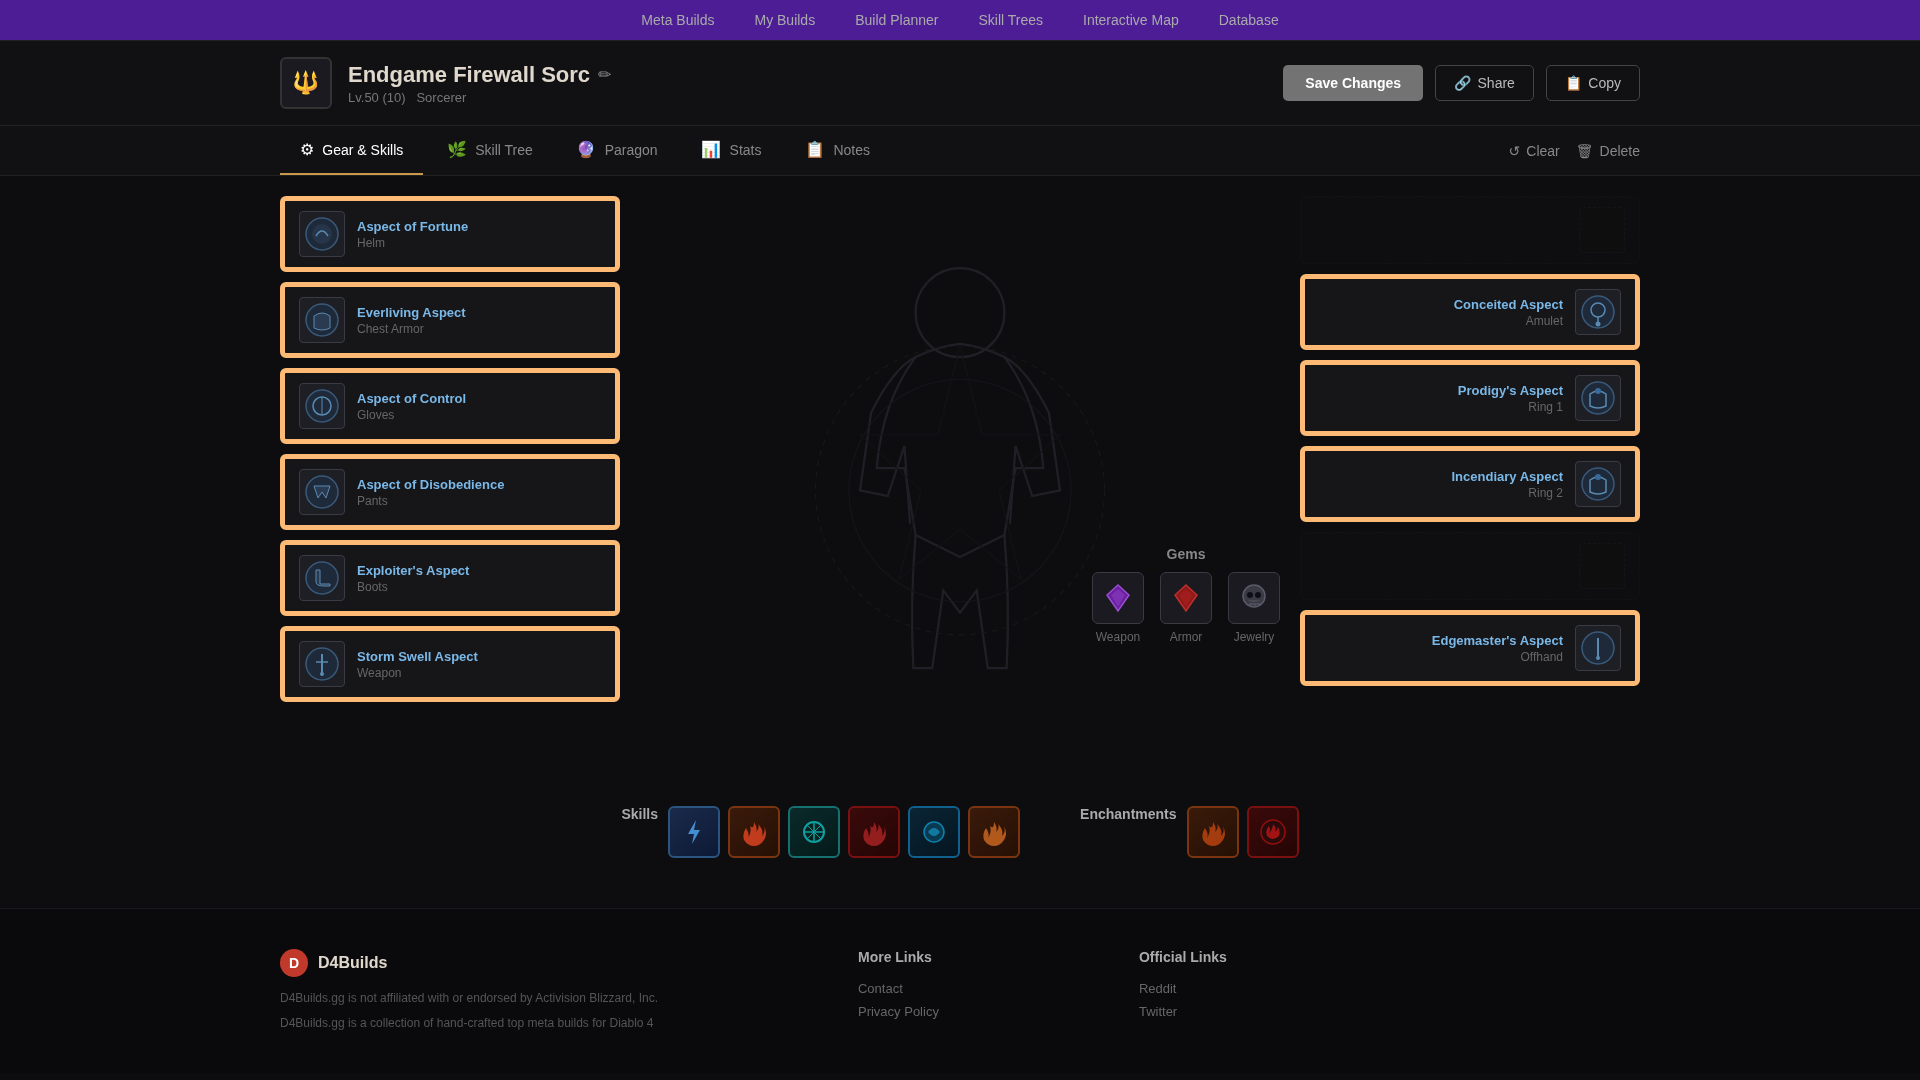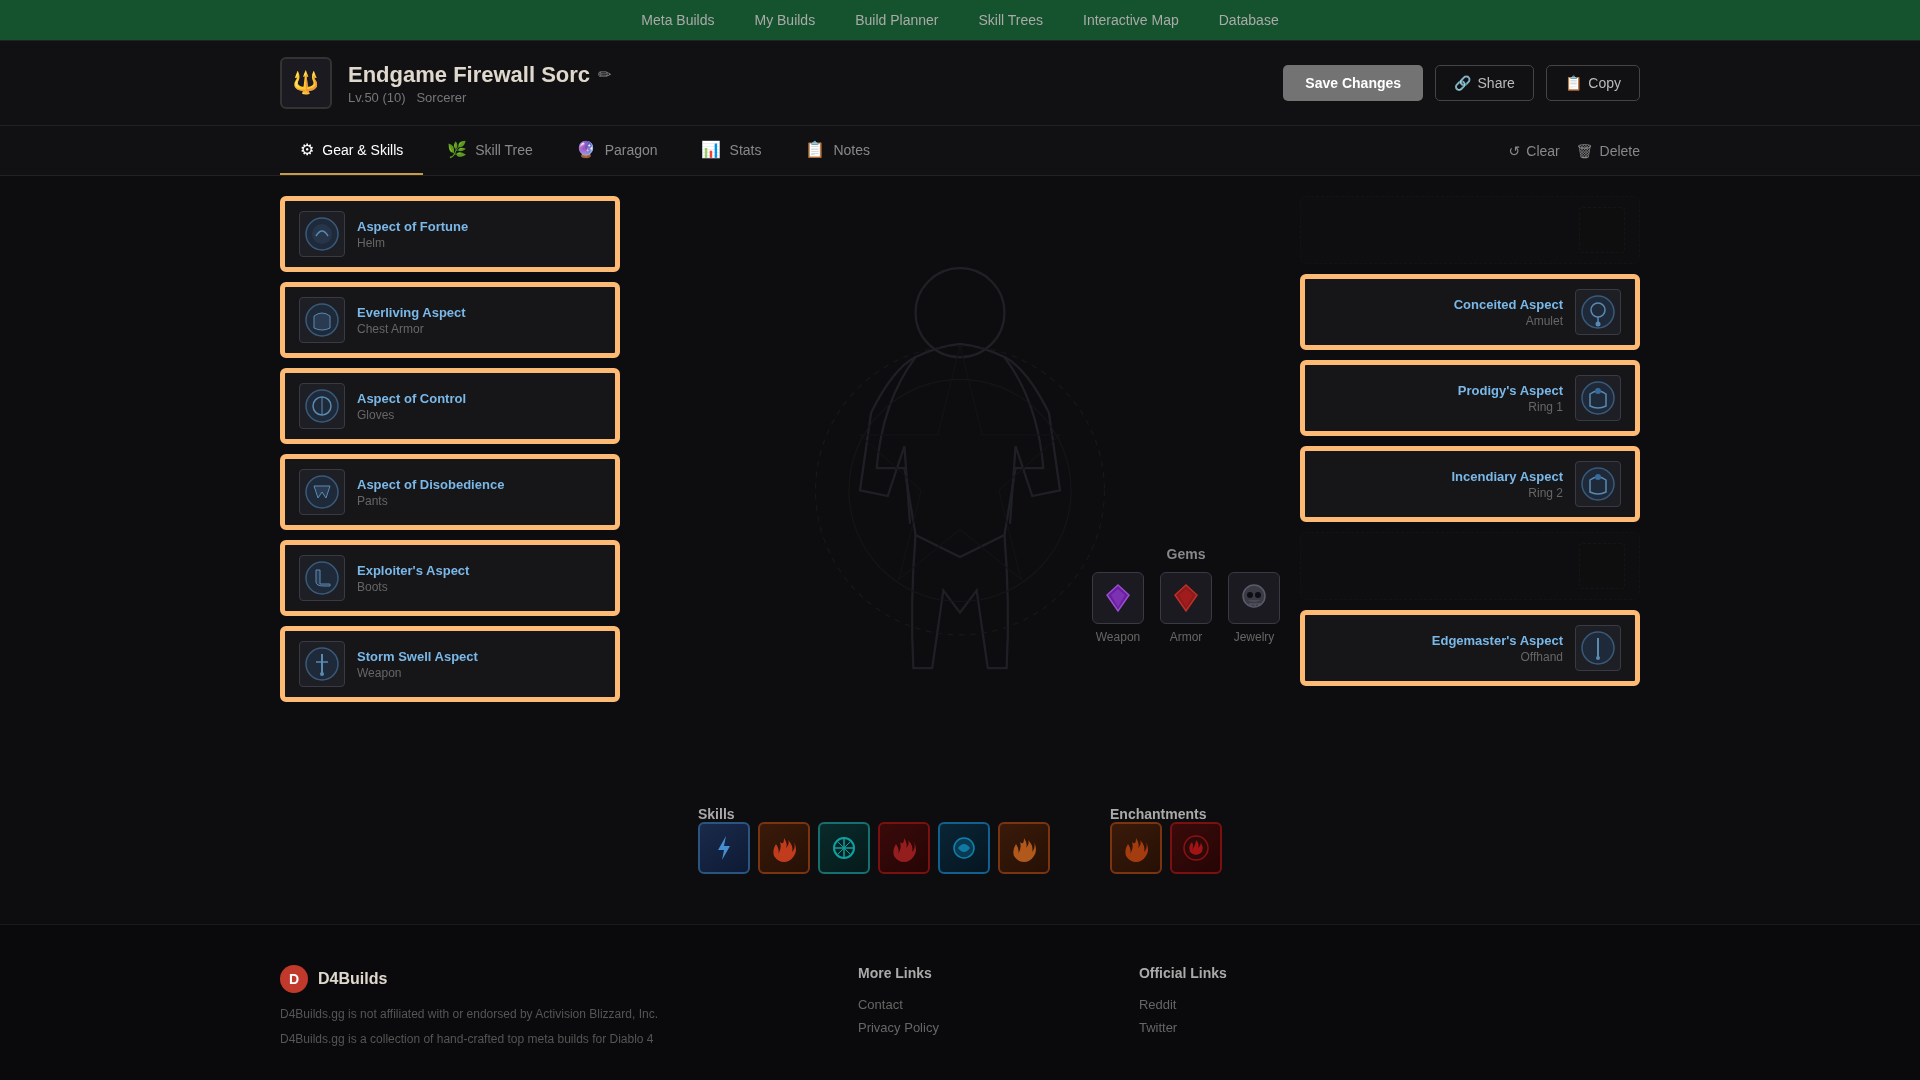--- a/index.html
+++ b/index.html
@@ -7,21 +7,21 @@
       background: #0d0d0f;
       color: #ccc;
       font-family: 'Segoe UI', Arial, sans-serif;
       font-size: 14px;
       min-height: 1080px;
       width: 1920px;
       overflow-x: hidden;
     }
     
     .top-nav {
-      background: #14532d;
+      background: #4c1d95;
       display: flex;
       justify-content: center;
       gap: 40px;
       padding: 12px 0;
       border-bottom: 1px solid #222;
     }
     .top-nav a {
       color: #aaa;
       text-decoration: none;
       font-size: 14px;
@@ -278,21 +278,22 @@
     
     .bottom-sections {
       display: flex;
       gap: 60px;
       justify-content: center;
       margin-top: 30px;
       padding-bottom: 30px;
     }
     .skills-section, .enchantments-section {
       display: flex;
-      flex-direction: column;
+      flex-direction: row;
+      gap: 10px;
     }
     .section-title {
       color: #aaa;
       font-size: 14px;
       font-weight: 600;
     }
     .skills-row, .enchantments-row {
       display: flex;
       gap: 8px;
     }

